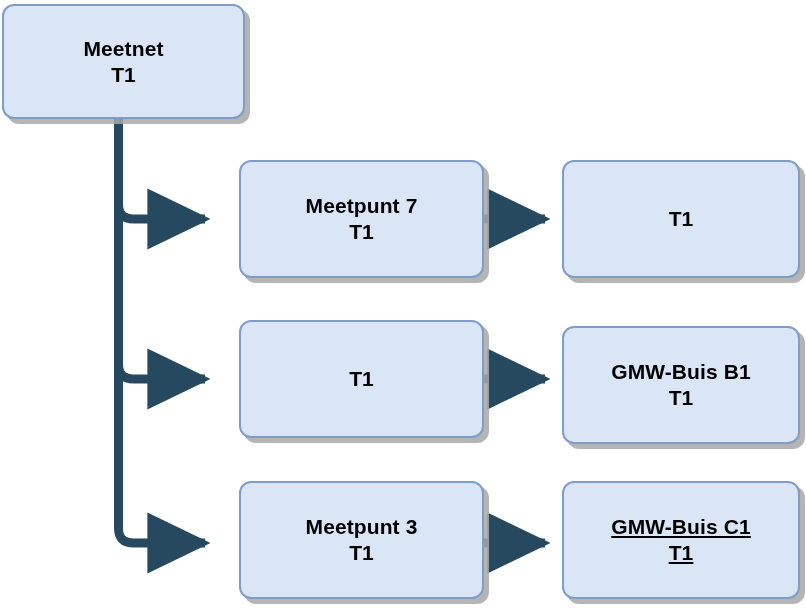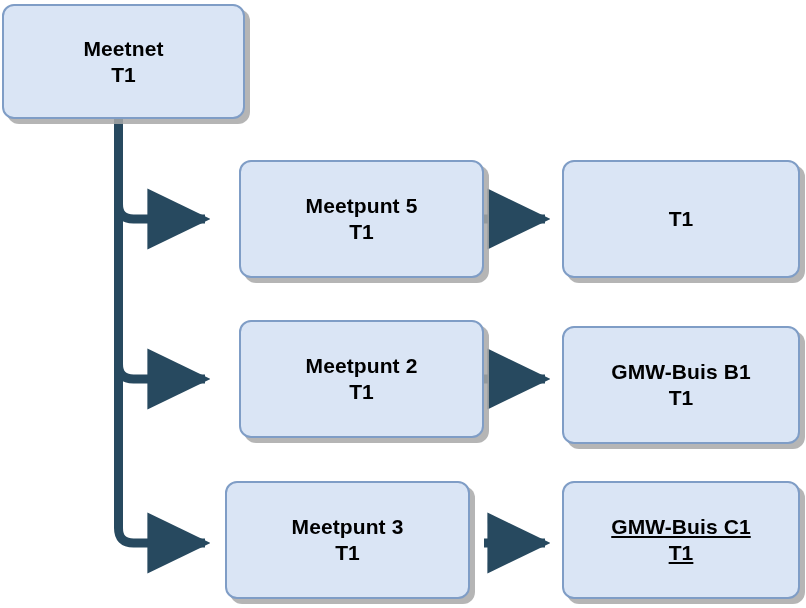--- a/index.html
+++ b/index.html
@@ -52,21 +52,21 @@
   
   #node-meetnet {
     left: 2px;
     top: 4px;
     width: 243px;
     height: 115px;
   }
   
   #node-meetpunt-1 { left: 239px; top: 160px;  width: 245px; height: 118px; }
   #node-meetpunt-2 { left: 239px; top: 320px;  width: 245px; height: 118px; }
-  #node-meetpunt-3 { left: 225px; top: 481px;  width: 245px; height: 118px; }
+  #node-meetpunt-3 { left: 239px; top: 481px;  width: 245px; height: 118px; }
   
   #node-gmw-a1 { left: 562px; top: 160px;  width: 238px; height: 118px; }
   #node-gmw-b1 { left: 562px; top: 320px;  width: 238px; height: 118px; margin-top: 6px; }
   #node-gmw-c1 { left: 562px; top: 481px;  width: 238px; height: 118px; text-decoration: underline; }
 </style>
 </head>
 <body>
 
 <div id="diagram">
 
@@ -89,26 +89,25 @@
 
     <path d="M484,543 L545,543" fill="none" stroke="#27495F" stroke-width="9" stroke-linecap="butt" marker-end="url(#arrowhead)"></path>
   </svg>
 
   <div class="node" id="node-meetnet">
     <span class="line1">Meetnet</span>
     <span class="line2">T1</span>
   </div>
 
   <div class="node" id="node-meetpunt-1">
-    <span class="line1">Meetpunt 5</span>
+    <span class="line1">Meetpunt 7</span>
     <span class="line2">T1</span>
   </div>
 
   <div class="node" id="node-meetpunt-2">
-    <span class="line1">Meetpunt 2</span>
     <span class="line2">T1</span>
   </div>
 
   <div class="node" id="node-meetpunt-3">
     <span class="line1">Meetpunt 3</span>
     <span class="line2">T1</span>
   </div>
 
   <div class="node" id="node-gmw-a1">
     <span class="line2">T1</span>

